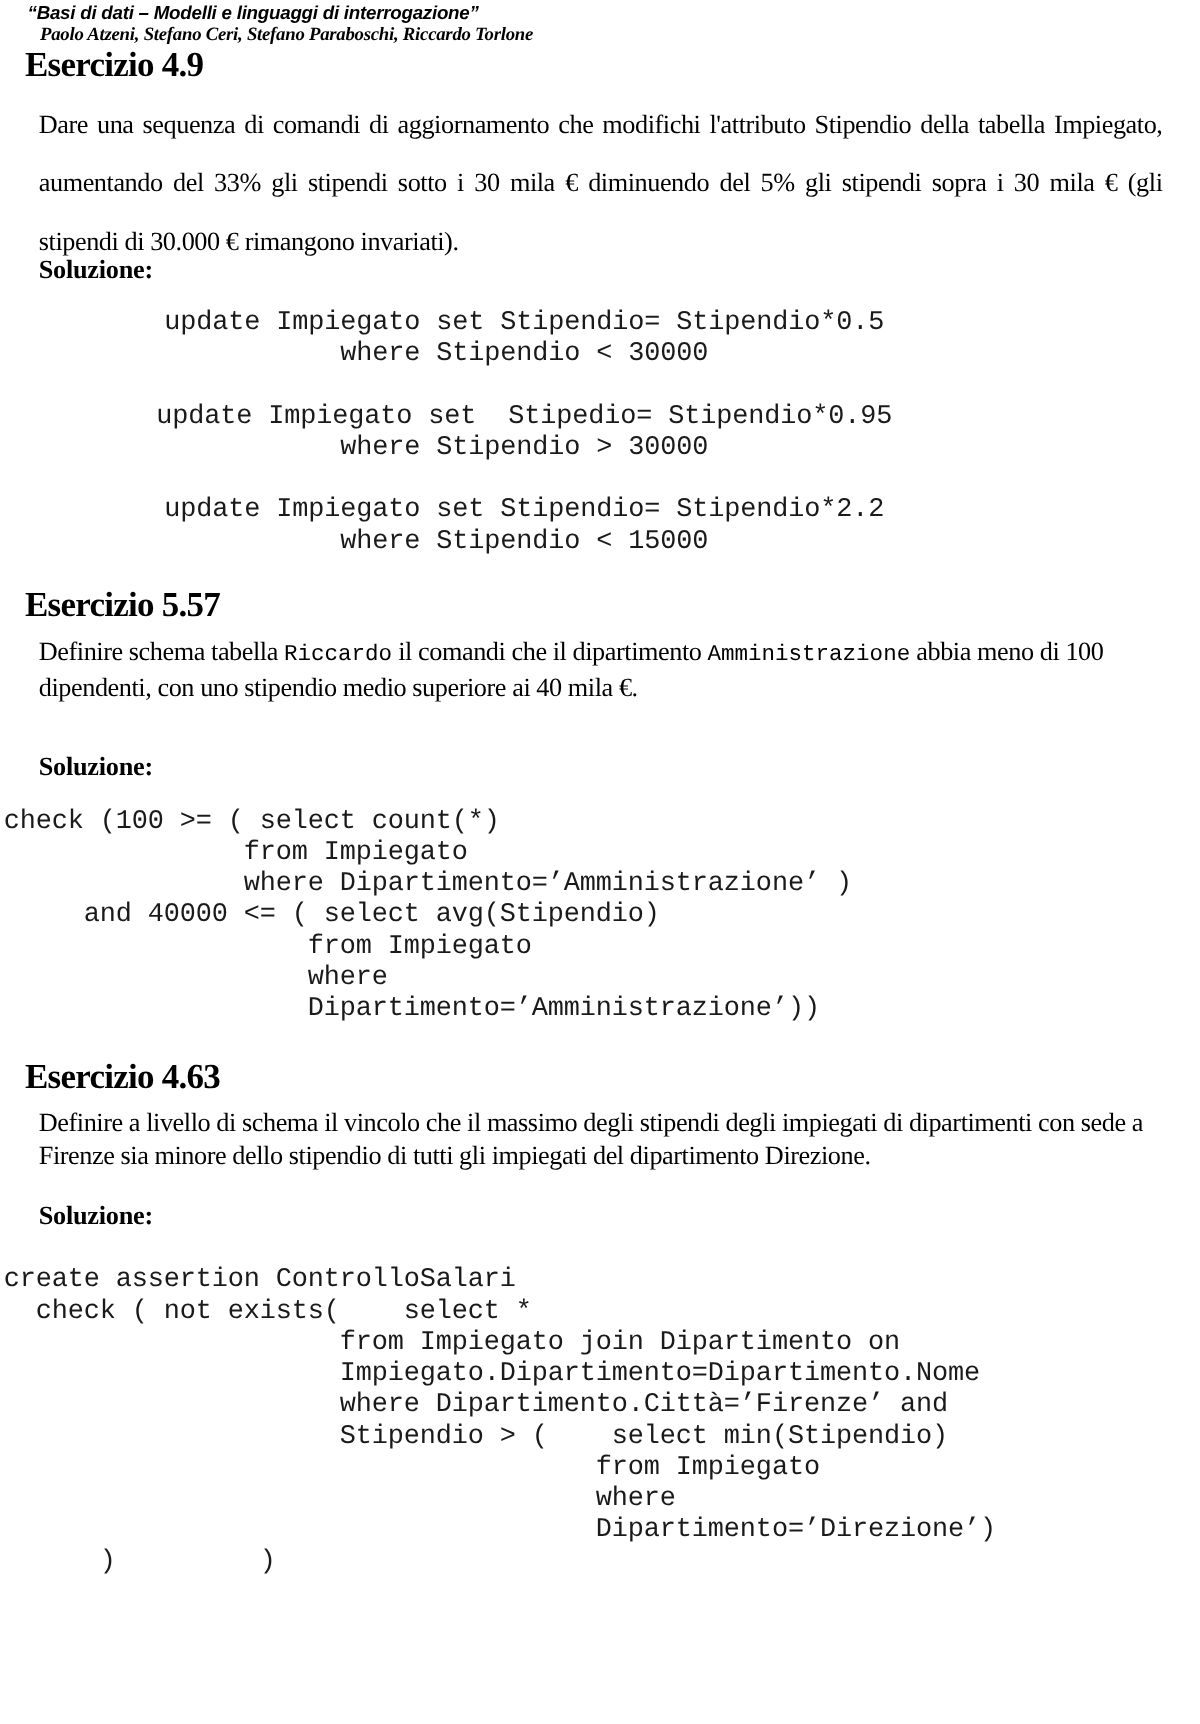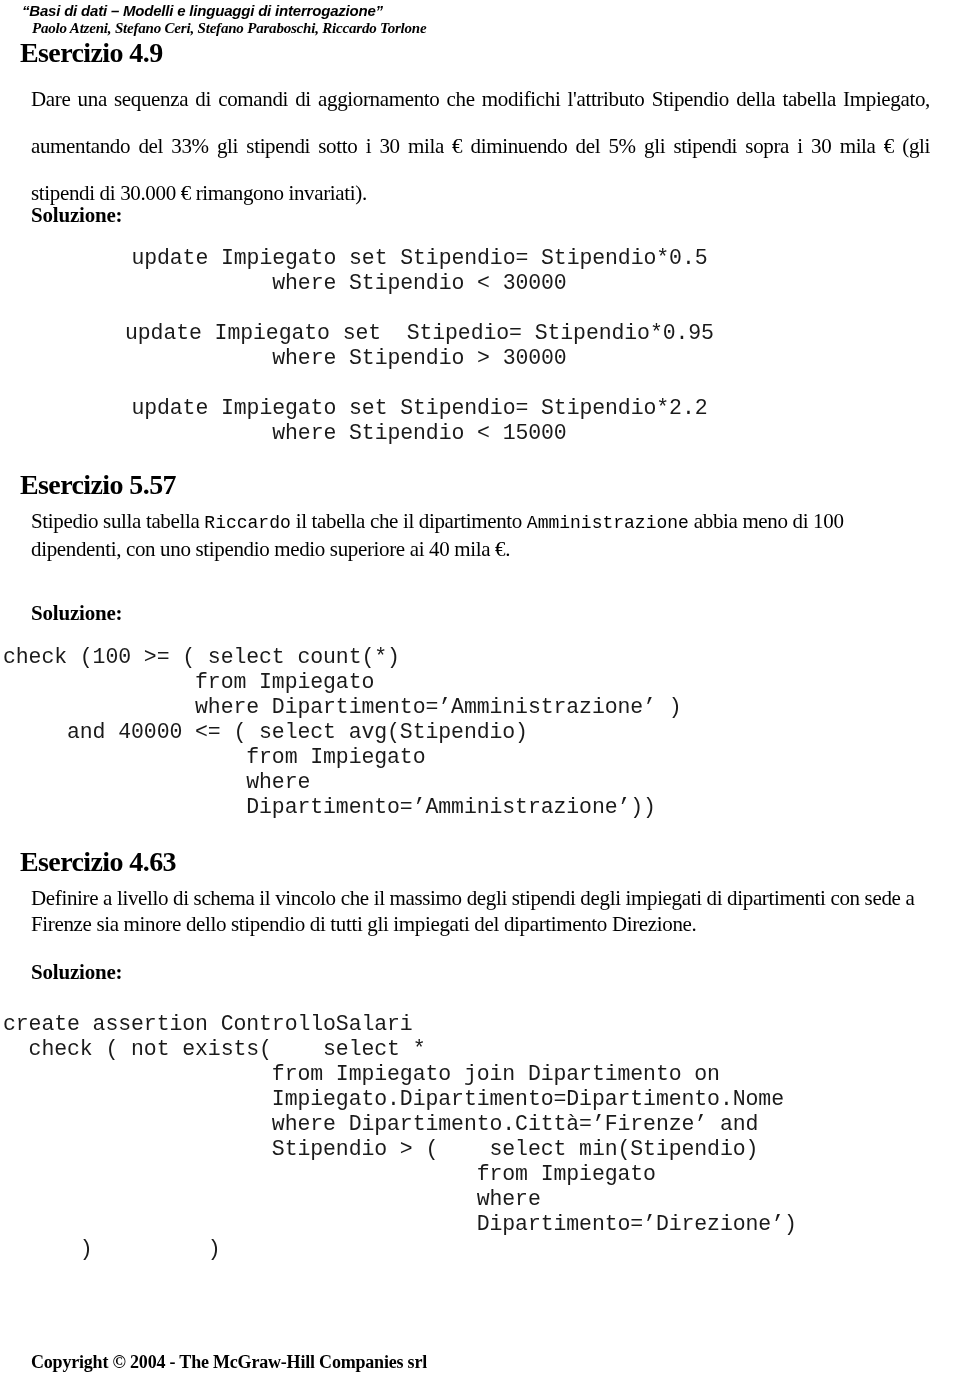--- a/index.html
+++ b/index.html
@@ -131,21 +131,21 @@
 where Stipendio &lt; 30000
 
 update Impiegato set  Stipedio= Stipendio*0.95
 where Stipendio &gt; 30000
 
 update Impiegato set Stipendio= Stipendio*2.2
 where Stipendio &lt; 15000</div>
 
   <div class="ex-head" style="top:470px;">Esercizio 5.57</div>
 
-  <div class="para tight" style="top:508px; text-align:left;"><span>Stipedio sulla tabella </span><span class="mono">Riccardo</span><span> il tabella che il dipartimento </span><span class="mono">Amministrazione</span><span> abbia meno di 100 dipendenti, con uno stipendio medio superiore ai 40 mila €.</span></div>
+  <div class="para tight" style="top:508px; text-align:left;"><span>Definire schema tabella </span><span class="mono">Riccardo</span><span> il comandi che il dipartimento </span><span class="mono">Amministrazione</span><span> abbia meno di 100 dipendenti, con uno stipendio medio superiore ai 40 mila €.</span></div>
 
   <div class="sol" style="top:601px;">Soluzione:</div>
 
   <div class="code" style="left:3px; top:645px;">check (100 &gt;= ( select count(*)
                from Impiegato
                where Dipartimento=’Amministrazione’ )
      and 40000 &lt;= ( select avg(Stipendio)
                    from Impiegato
                    where
                    Dipartimento=’Amministrazione’))</div>
@@ -160,15 +160,14 @@
   check ( not exists(    select *
                      from Impiegato join Dipartimento on
                      Impiegato.Dipartimento=Dipartimento.Nome
                      where Dipartimento.Città=’Firenze’ and
                      Stipendio &gt; (    select min(Stipendio)
                                      from Impiegato
                                      where
                                      Dipartimento=’Direzione’)
       )         )</div>
 
-  <div class="footer">Copyright © 2004 - The McGraw-Hill Companies srl</div>
 
 </div>
 
 </body></html>

